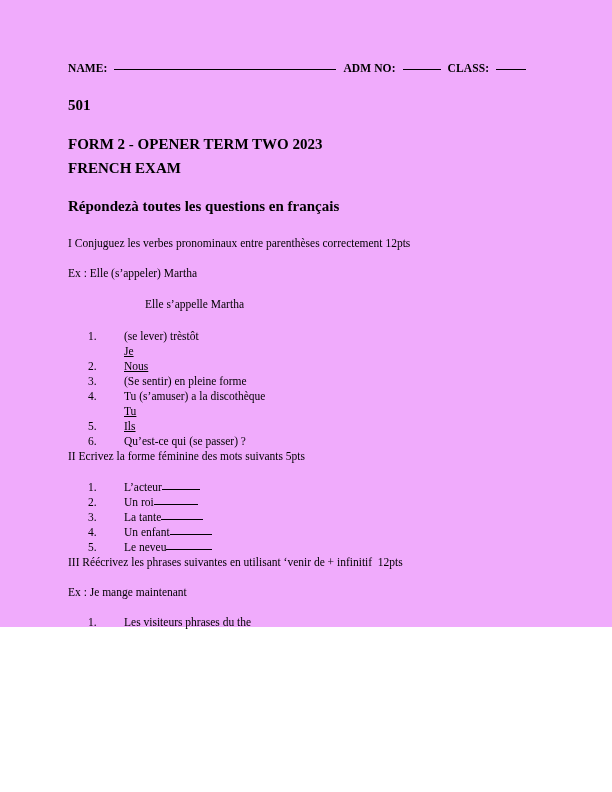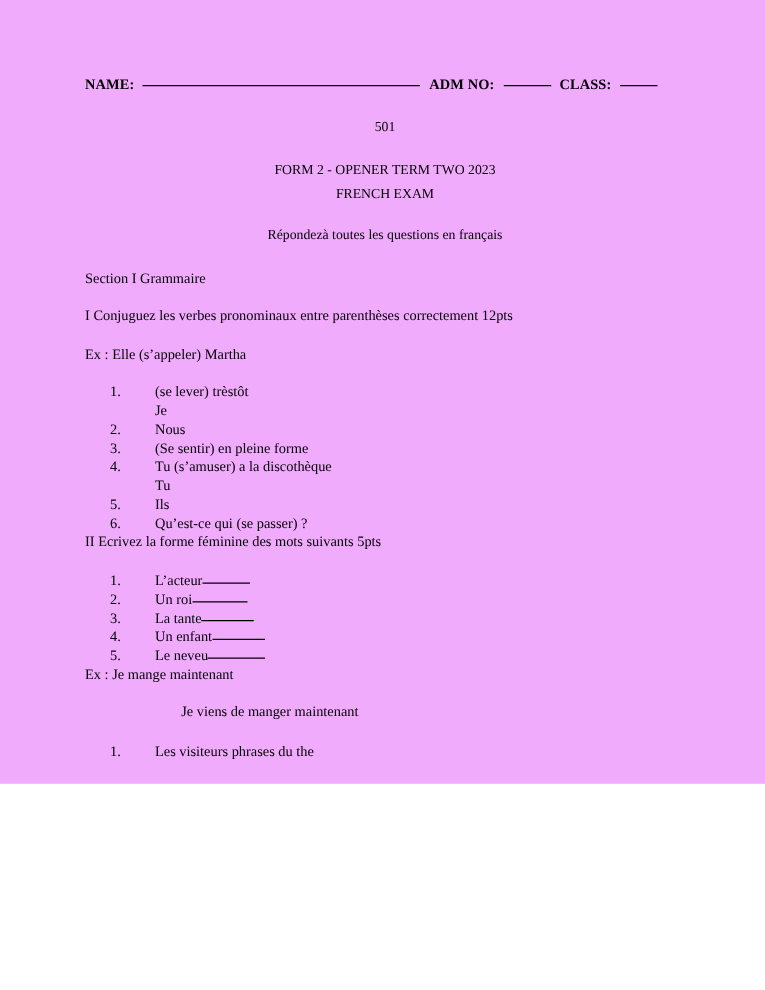--- a/index.html
+++ b/index.html
@@ -42,25 +42,24 @@
     border-bottom: 1.2px solid #000;
     vertical-align: 2px;
   }
   .fill-name  { width: 222px; }
   .fill-adm   { width: 38px; }
   .fill-class { width: 30px; }
   .gap-sm { display: inline-block; width: 7px; }
 
   
   .hdr {
-    font-weight: normal;
-    font-size: 11px;
+    font-weight: bold;
+    font-size: 15px;
     margin: 0 0 20px 0;
     line-height: 1.25;
-    text-align: center;
   }
   .hdr.tight { margin-bottom: 5px; }
 
   
   .para {
     font-size: 11.5px;
     margin: 0 0 16px 0;
     line-height: 1.25;
     white-space: pre-wrap;
   }
@@ -83,20 +82,21 @@
     margin: 0;
   }
   ol.qlist li .num {
     position: absolute;
     left: 20px;
     top: 0;
     width: 22px;
   }
   ol.qlist li .sub {
     display: block;
+    text-decoration: underline;
   }
 
   
   .list-sec1 { margin-top: 0; margin-bottom: 26px; }
   .list-sec1 li { padding-left: 56px; }
   .list-sec1 li .num { left: 20px; }
 
   
   .list-sec2 { margin-top: 0; margin-bottom: 14px; }
   .list-sec2 li { padding-left: 56px; line-height: 15.5px; }
@@ -124,44 +124,44 @@
     </div>
 
     <div class="hdr">501</div>
 
     <div class="hdr tight">FORM 2 - OPENER TERM TWO 2023</div>
     <div class="hdr">FRENCH EXAM</div>
 
 
     <div class="hdr">Répondezà toutes les questions en français</div>
 
-    <div class="para">Section I Grammaire</div>
     <div class="para">I Conjuguez les verbes pronominaux entre parenthèses correctement 12pts</div>
     <div class="para">Ex : Elle (s’appeler) Martha</div>
+    <div class="para indent-answer">Elle s’appelle Martha</div>
 
     <ol class="qlist list-sec1">
         <li><span class="num">1.</span><span>(se lever) trèstôt</span><span class="sub">Je</span></li>
         <li><span class="num">2.</span><span class="sub">Nous</span></li>
         <li><span class="num">3.</span><span>(Se sentir) en pleine forme</span></li>
         <li><span class="num">4.</span><span>Tu (s’amuser) a la discothèque</span><span class="sub">Tu</span></li>
         <li><span class="num">5.</span><span class="sub">Ils</span></li>
         <li><span class="num">6.</span><span>Qu’est-ce qui (se passer) ?</span></li>
       </ol>
 
     <div class="para">II Ecrivez la forme féminine des mots suivants 5pts</div>
 
     <ol class="qlist list-sec2">
         <li><span class="num">1.</span><span>L’acteur</span><span class="blank-inline" style="width: 38px;"></span></li>
         <li><span class="num">2.</span><span>Un roi</span><span class="blank-inline" style="width: 44px;"></span></li>
         <li><span class="num">3.</span><span>La tante</span><span class="blank-inline" style="width: 42px;"></span></li>
         <li><span class="num">4.</span><span>Un enfant</span><span class="blank-inline" style="width: 42px;"></span></li>
         <li><span class="num">5.</span><span>Le neveu</span><span class="blank-inline" style="width: 46px;"></span></li>
       </ol>
 
+    <div class="para">III Réécrivez les phrases suivantes en utilisant ‘venir de + infinitif  12pts</div>
     <div class="para">Ex : Je mange maintenant</div>
-    <div class="para indent-answer">Je viens de manger maintenant</div>
 
     <ol class="qlist list-sec3">
         <li><span class="num">1.</span><span>Les visiteurs phrases du the</span></li>
       </ol>
 
   </div>
 </div>
 
 </body></html>

